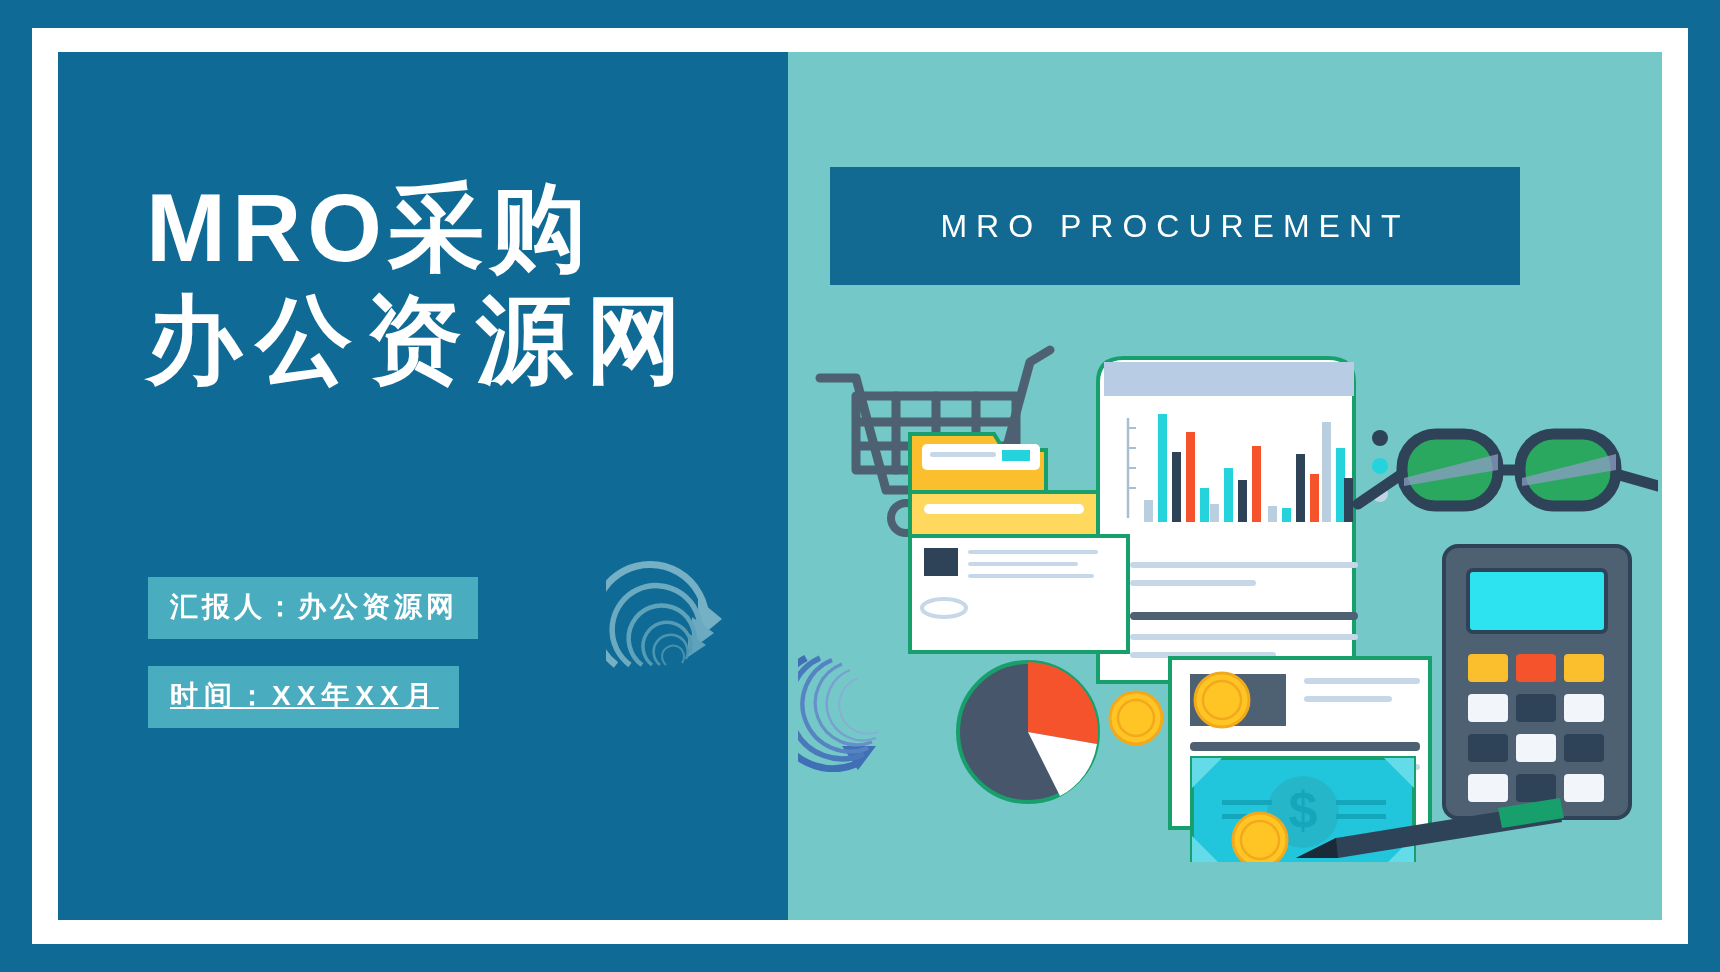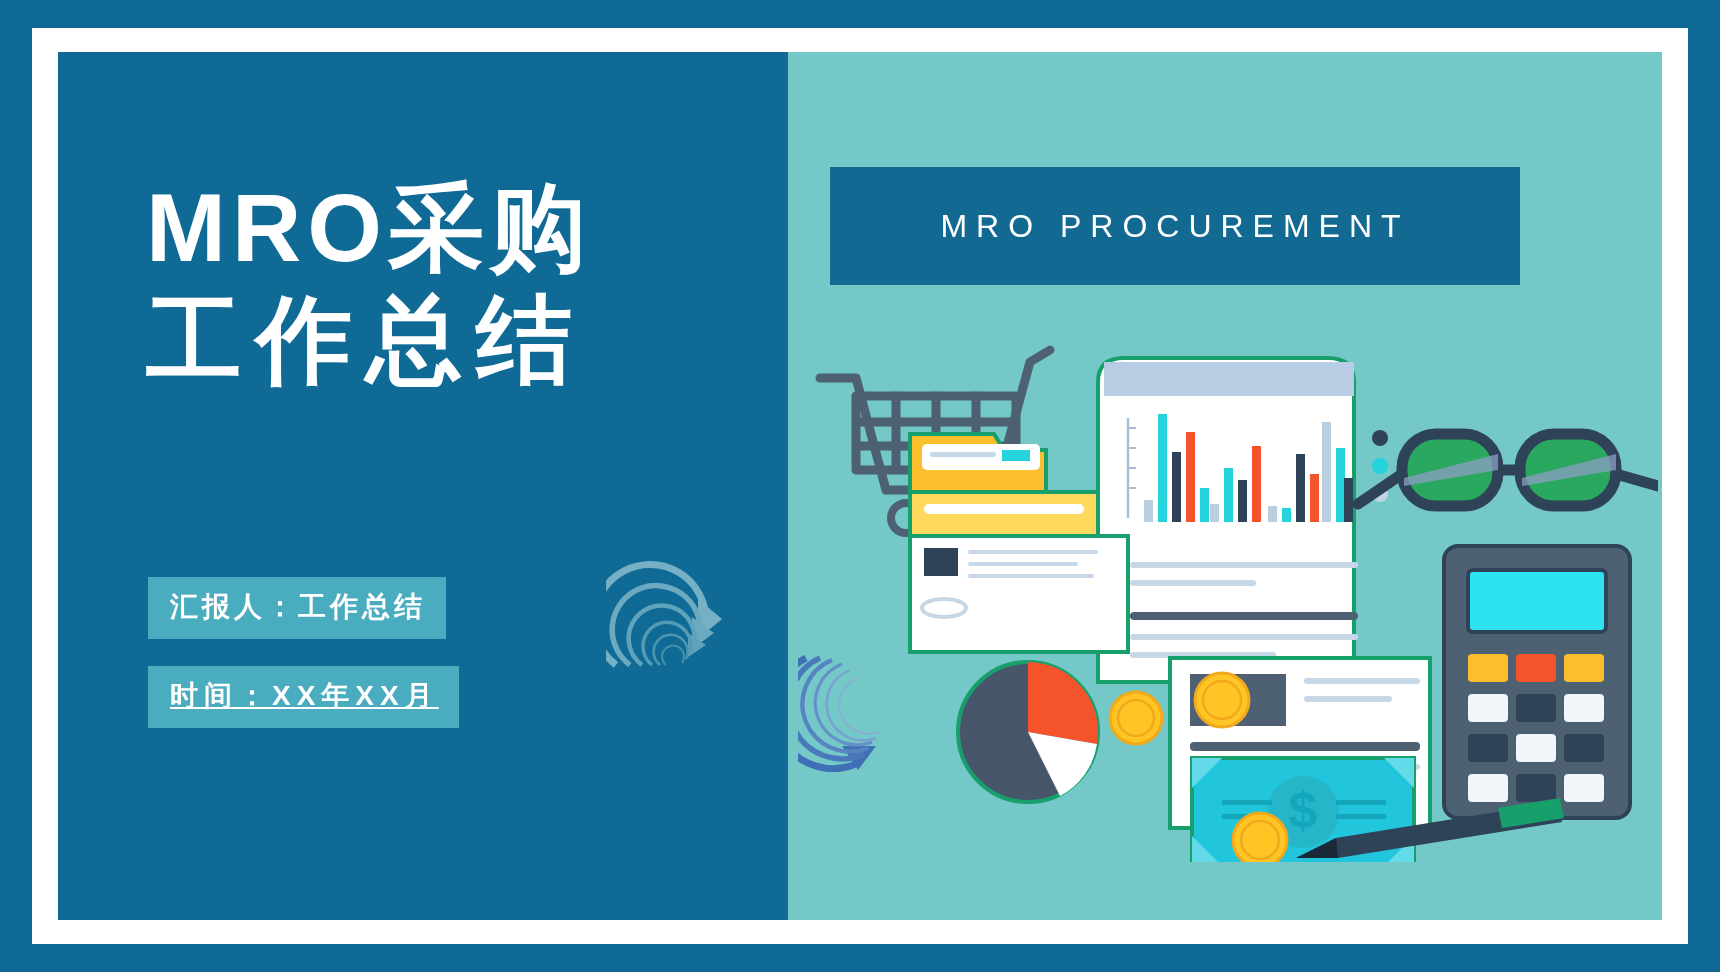--- a/index.html
+++ b/index.html
@@ -124,25 +124,25 @@
 <div id="slide">
 
   <div class="white-frame"></div>
 
   <div class="inner-area">
 
     <div class="left-panel">
 
       <div class="title-block">
         <div class="title-line line1">MRO采购</div>
-        <div class="title-line line2">工作总结</div>
+        <div class="title-line line2">办公资源网</div>
       </div>
 
       <div class="meta-block">
-        <div class="meta-chip">汇报人：工作总结</div><br>
+        <div class="meta-chip">汇报人：办公资源网</div><br>
         <div class="meta-chip second">时间：XX年XX月</div>
       </div>
 
       <svg class="spiral-light" viewBox="0 0 130 130">
         <g fill="none" stroke="#9ecbd8" stroke-width="7">
           <path d="M10 118 A56 56 0 1 1 100 72"></path>
         </g>
         <path d="M92 52 L116 72 L92 92 Z" fill="#9ecbd8"></path>
         <g fill="none" stroke="#8fc3d2" stroke-width="5.5">
           <path d="M24 118 A44 44 0 1 1 94 86"></path>

